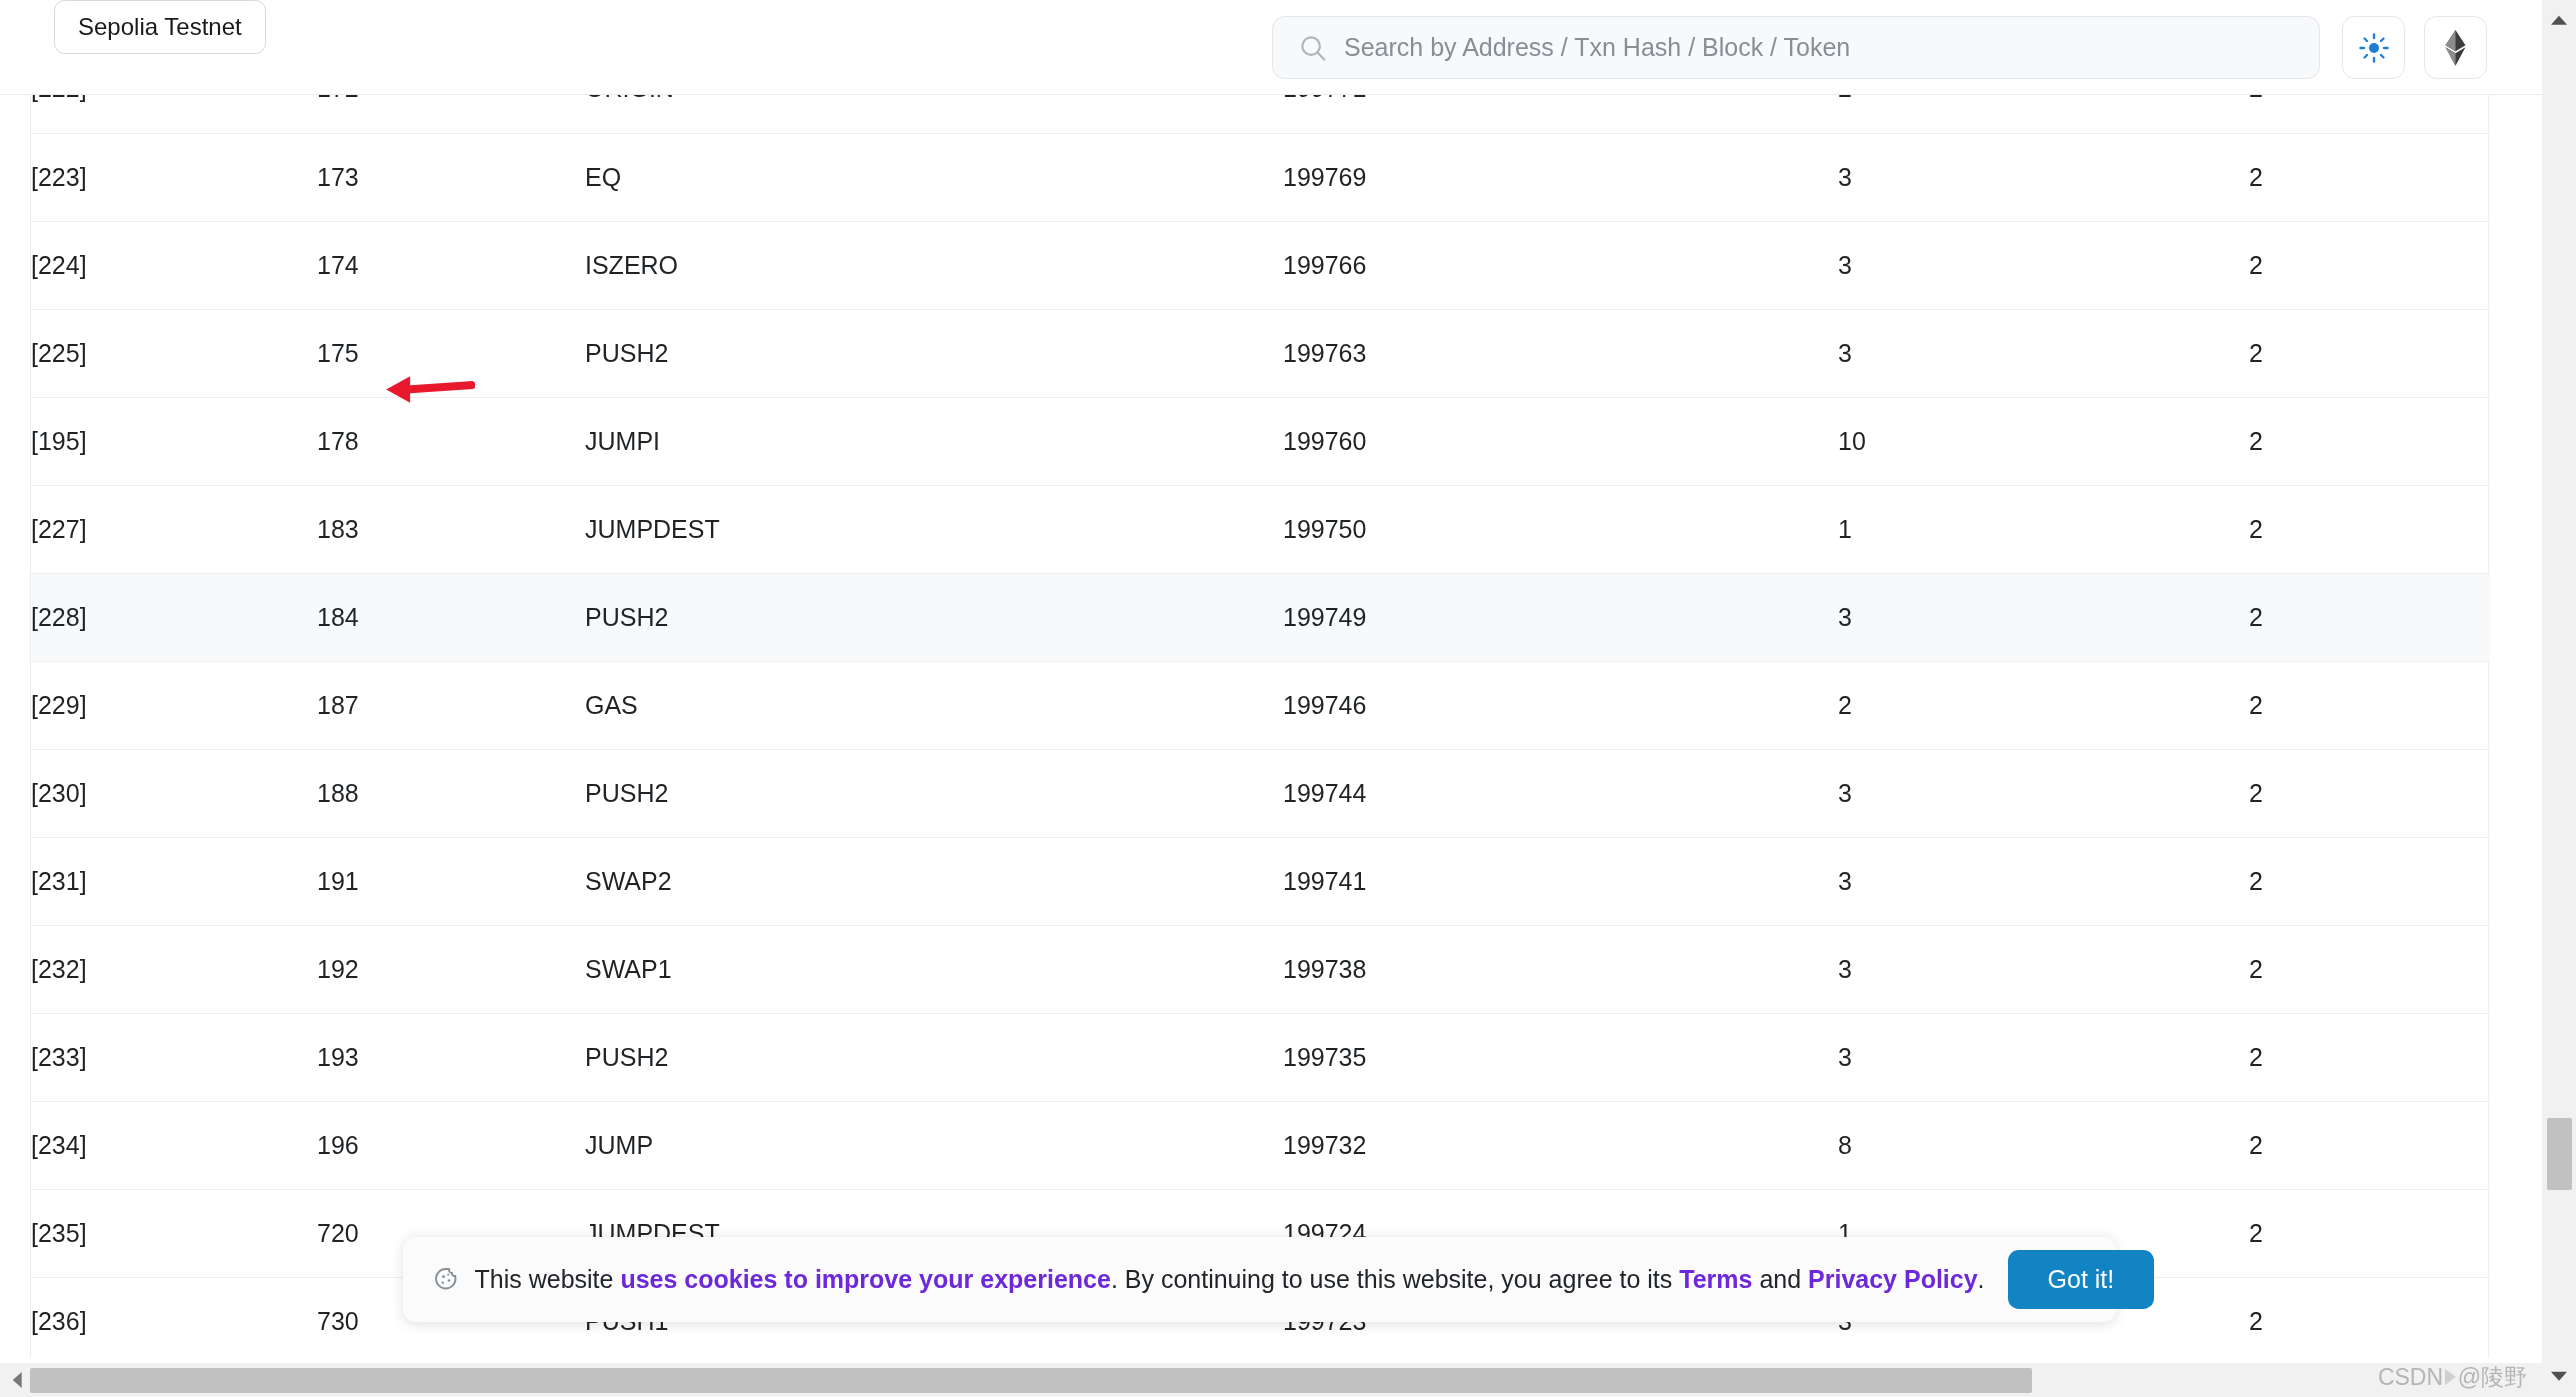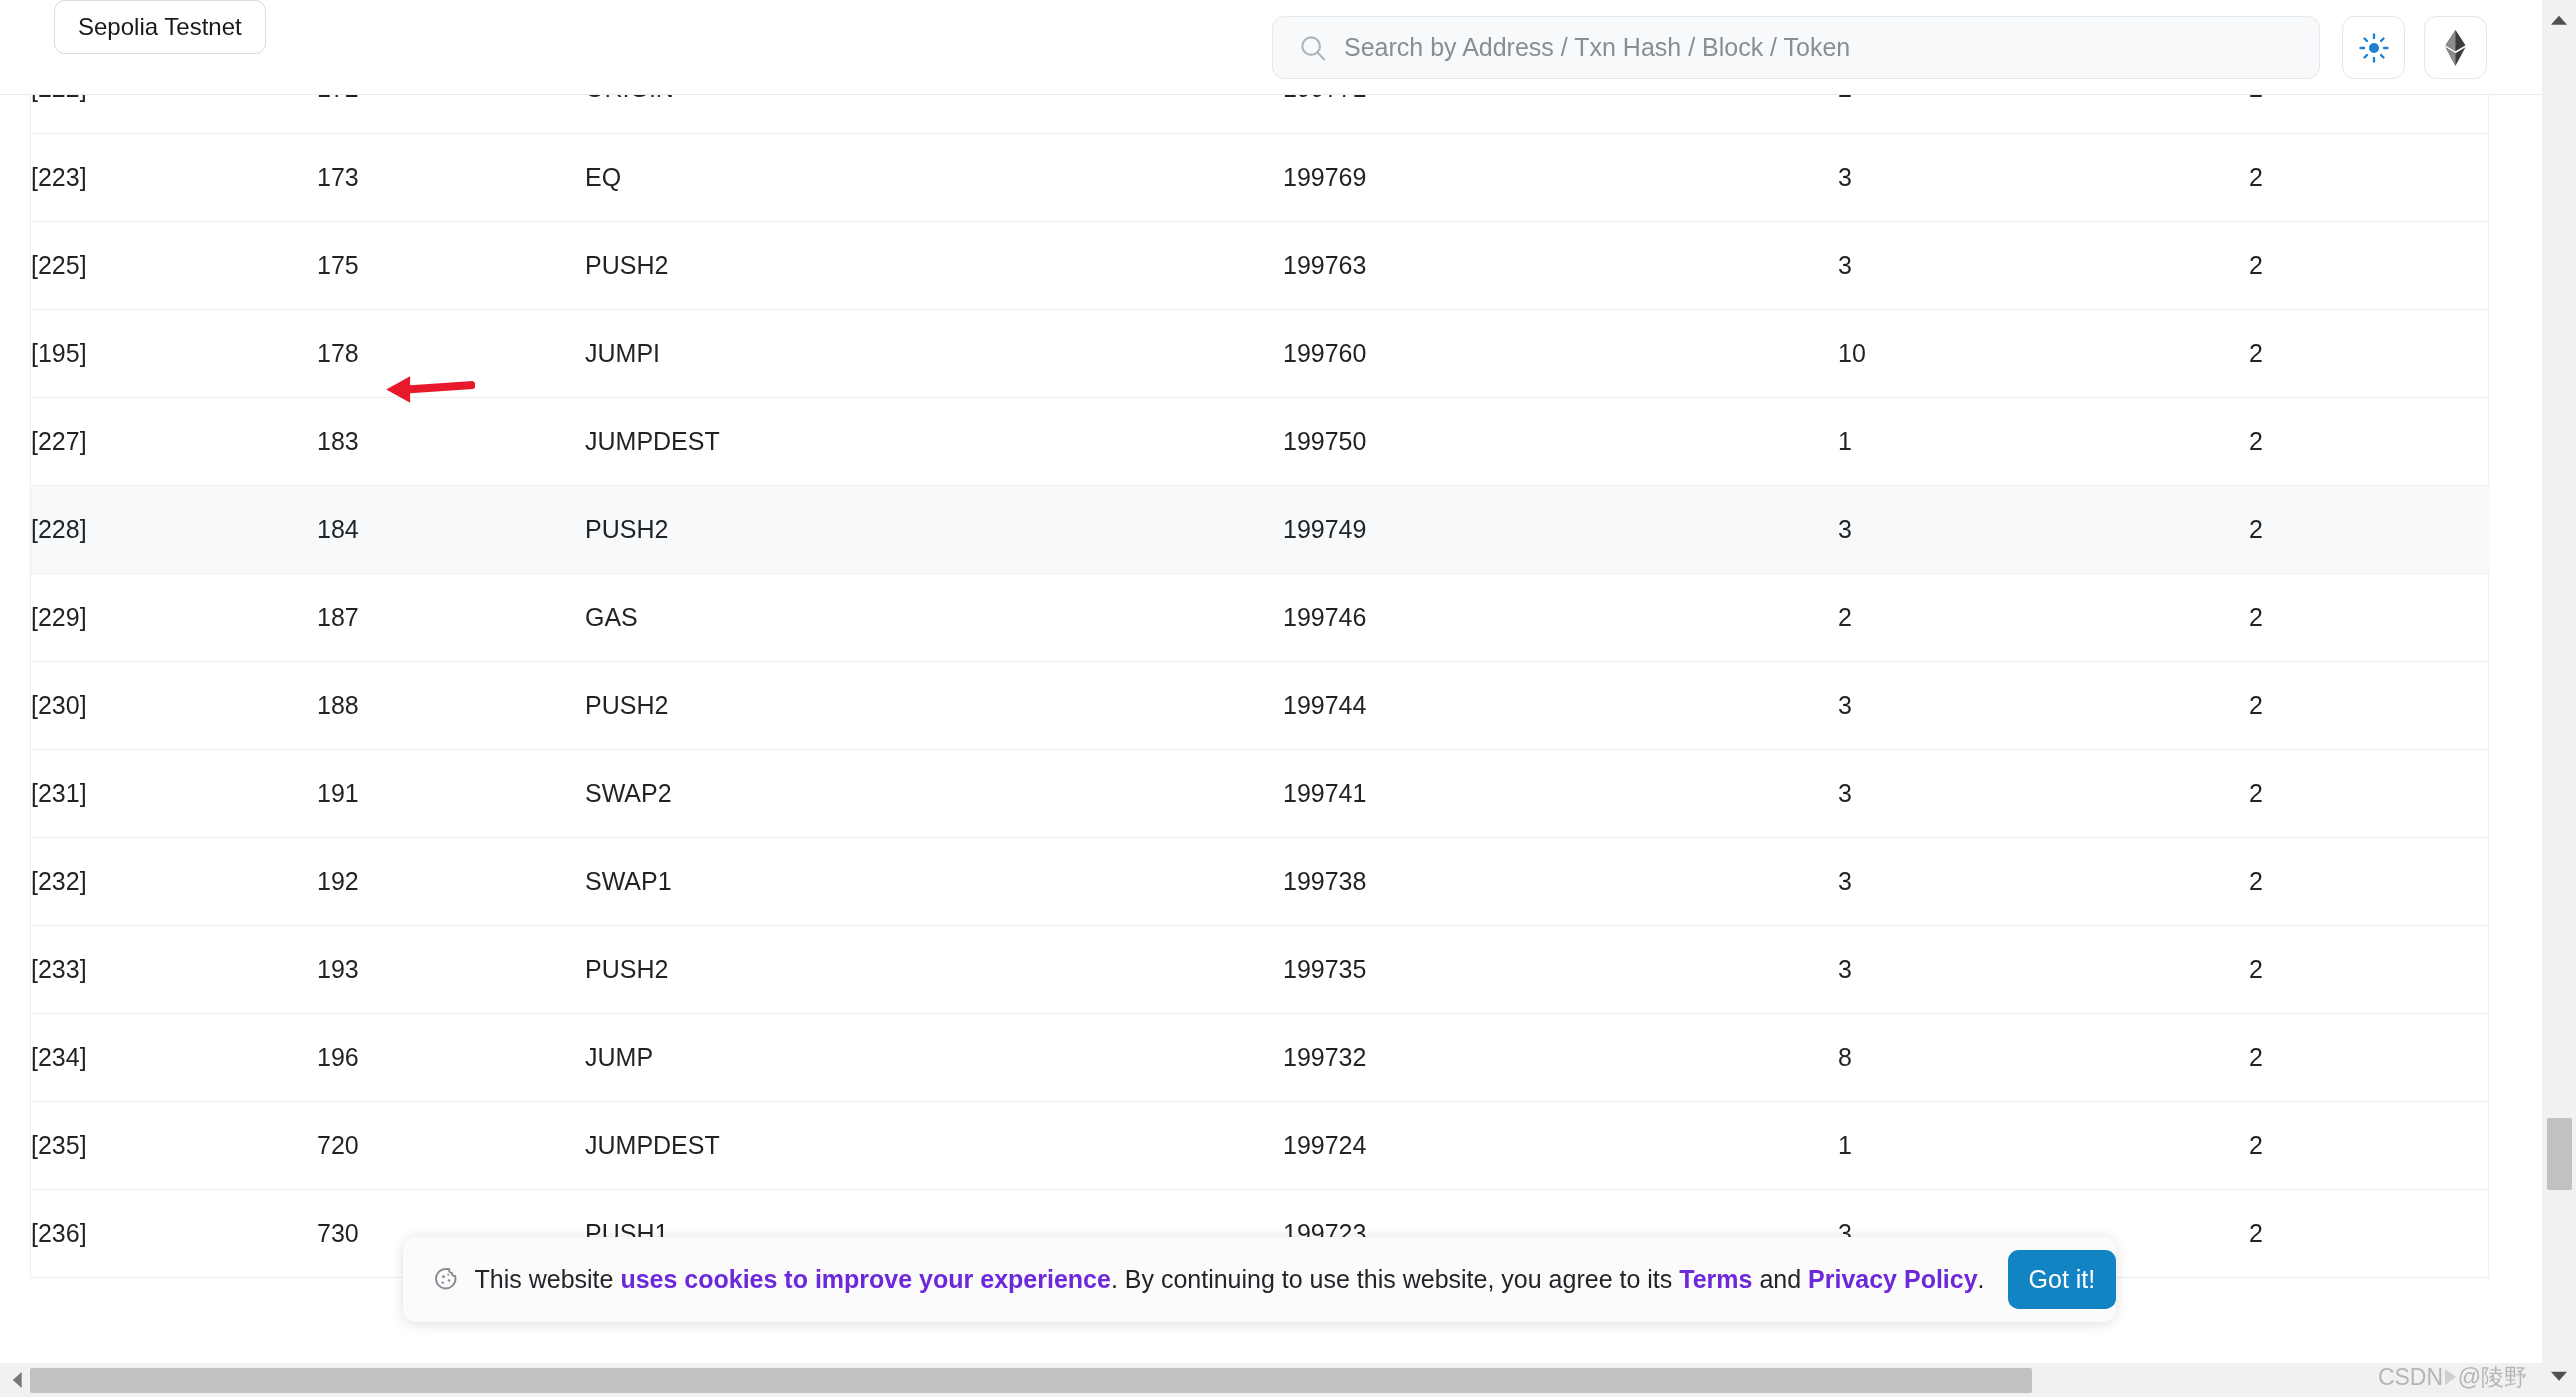--- a/index.html
+++ b/index.html
@@ -153,21 +153,21 @@
   .cookie-text a { color: #6d28d9; text-decoration: none; cursor: pointer; font-weight: bold; }
   .got-it {
     flex: 0 0 auto;
     margin-left: 23px;
     background: #1283c3;
     color: #ffffff;
     border: none;
     border-radius: 10.7px;
     font-family: "Liberation Sans", sans-serif;
     font-size: 25px;
-    padding: 15px 21px;
+    padding: 15px 40px;
     cursor: pointer;
   }
 
   
   .vscroll {
     position: absolute;
     top: 0; left: 2542px;
     width: 34px; height: 1397px;
     background: #f1f1f1;
     z-index: 70;
@@ -284,20 +284,28 @@
           </tr>
           <tr>
             <td class="c-step">[223]</td>
             <td class="c-pc">173</td>
             <td class="c-op">EQ</td>
             <td class="c-gas">199769</td>
             <td class="c-cost">3</td>
             <td class="c-depth">2</td>
           </tr>
           <tr>
+            <td class="c-step">[224]</td>
+            <td class="c-pc">174</td>
+            <td class="c-op">ISZERO</td>
+            <td class="c-gas">199766</td>
+            <td class="c-cost">3</td>
+            <td class="c-depth">2</td>
+          </tr>
+          <tr>
             <td class="c-step">[225]</td>
             <td class="c-pc">175</td>
             <td class="c-op">PUSH2</td>
             <td class="c-gas">199763</td>
             <td class="c-cost">3</td>
             <td class="c-depth">2</td>
           </tr>
           <tr>
             <td class="c-step">[195]</td>
             <td class="c-pc">178</td>

